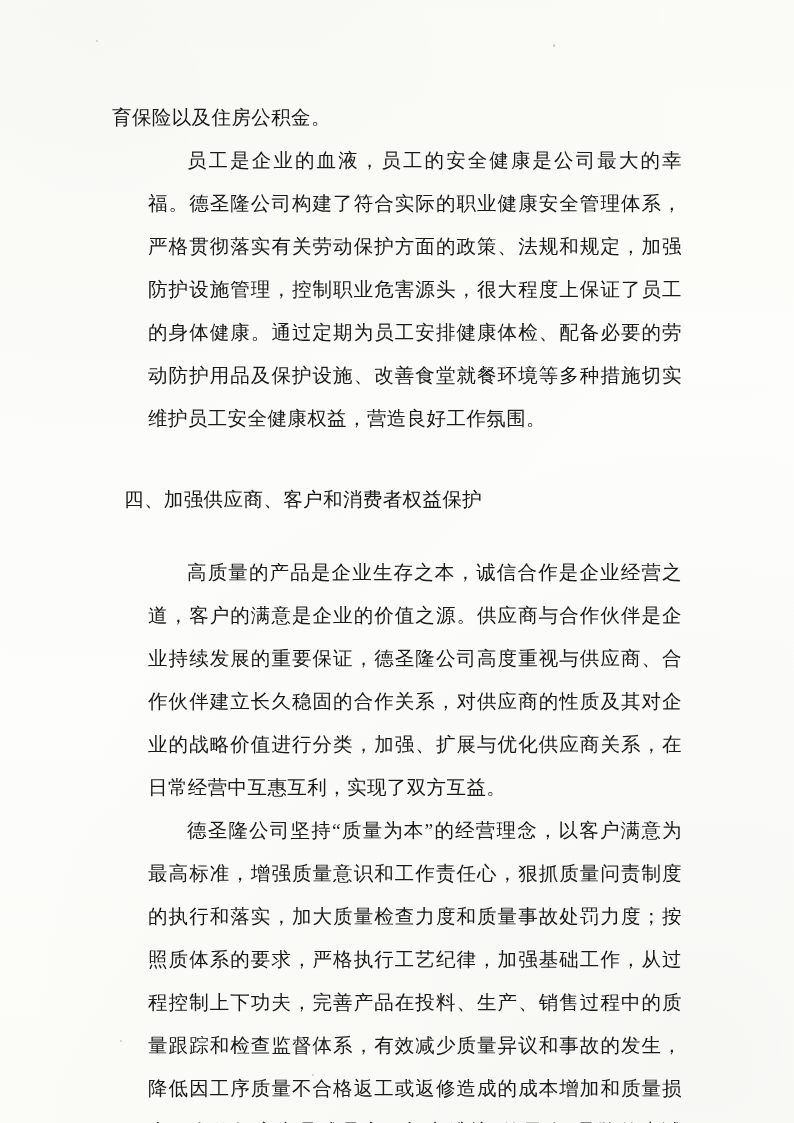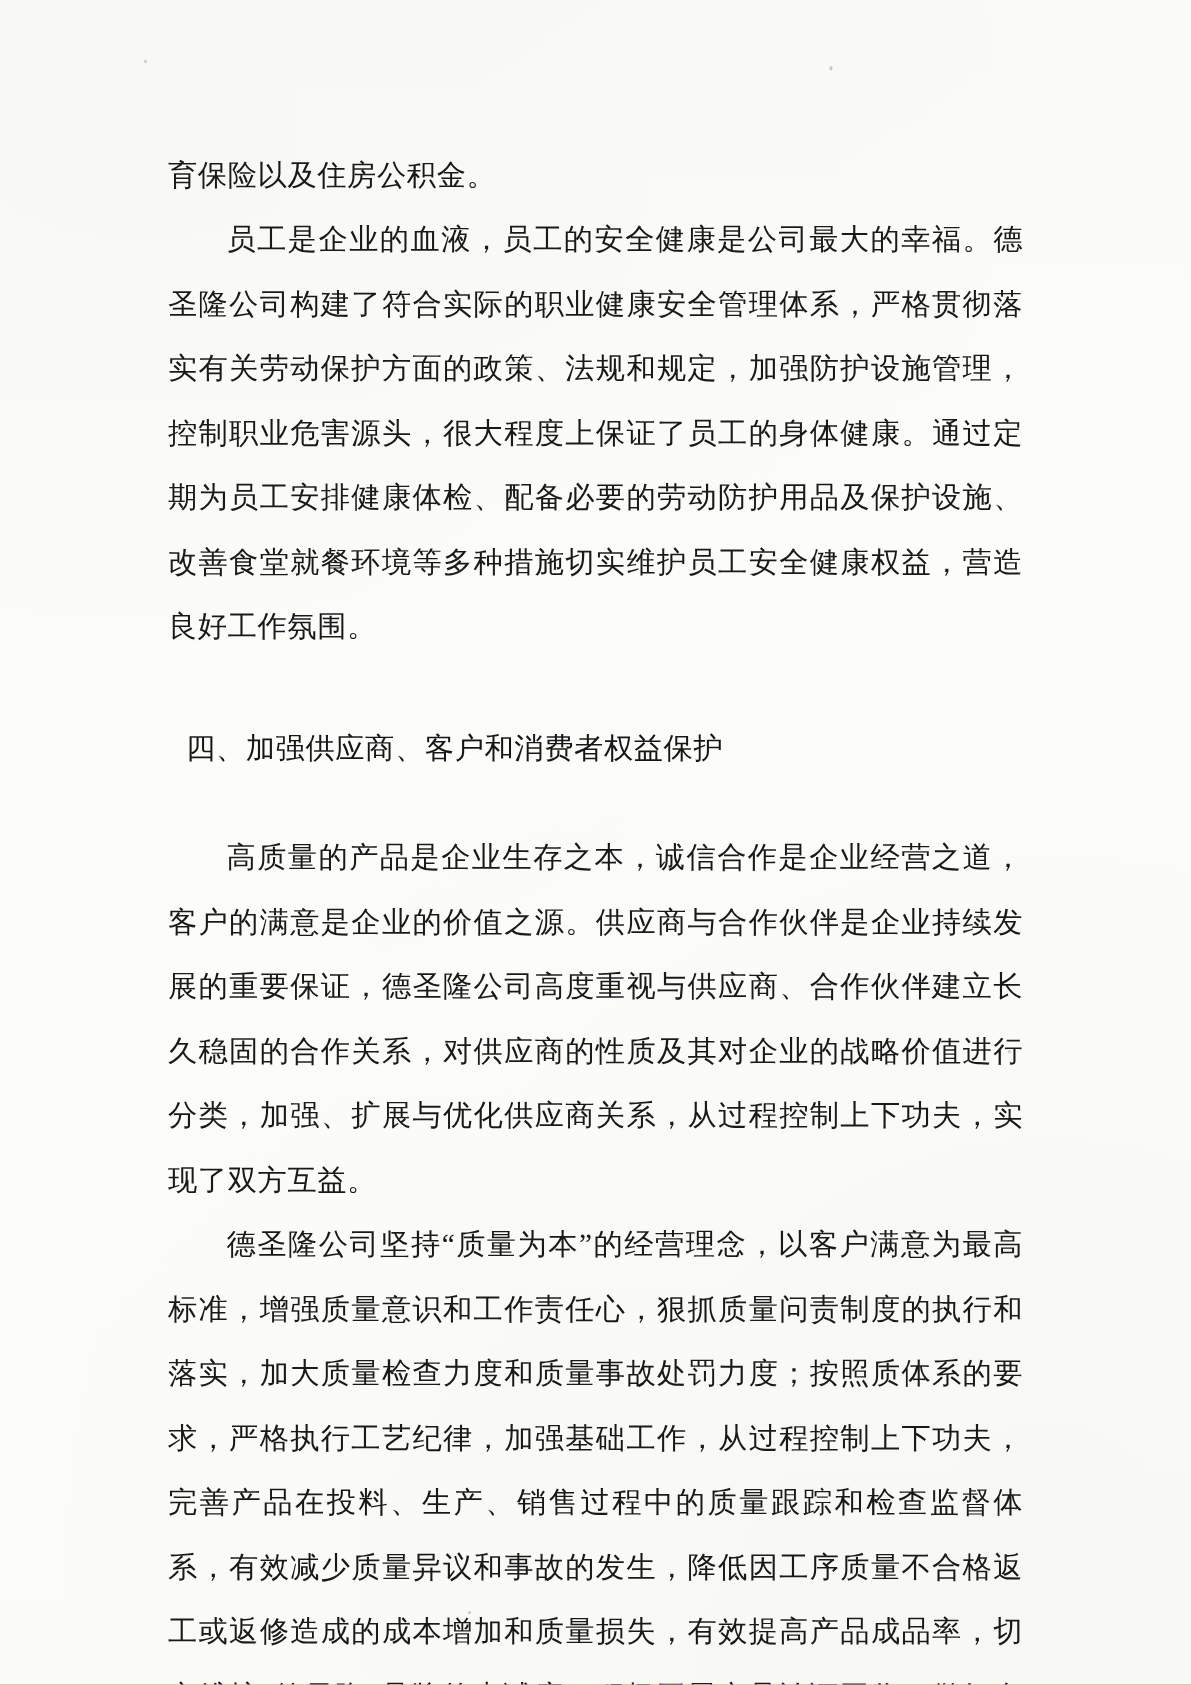--- a/index.html
+++ b/index.html
@@ -11,21 +11,21 @@
     width: 794px;
     height: 1123px;
     font-family: "Liberation Serif", "DejaVu Serif", serif;
     color: #1b1b1b;
     position: relative;
     overflow: hidden;
   }
   .page {
     position: absolute;
     inset: 0;
-    background: #a16207;
+    background: #fca5a5;
     padding-left: 28px;
   }
   
   .page::before {
     content: "";
     position: absolute;
     inset: 0;
     background:
       radial-gradient(circle at 12% 8%, rgba(0,0,0,0.012), rgba(0,0,0,0) 55%),
       radial-gradient(circle at 88% 92%, rgba(0,0,0,0.015), rgba(0,0,0,0) 60%),
@@ -42,20 +42,21 @@
     margin: 0;
     font-size: 19.5px;
     line-height: 43px;
     letter-spacing: 0.4px;
     text-align: justify;
     text-justify: inter-ideograph;
     color: #191919;
   }
   p.indent {
     text-indent: 2em;
+    margin-left: 36px;
   }
   .gap-small { height: 18px; }
   .gap-heading { height: 26px; }
   .heading {
     margin: 12px;
     font-size: 19.5px;
     line-height: 43px;
     letter-spacing: 0.4px;
     font-weight: normal;
     color: #161616;
@@ -84,18 +85,18 @@
     <p>育保险以及住房公积金。</p>
 
     <p class="indent">员工是企业的血液，员工的安全健康是公司最大的幸福。德圣隆公司构建了符合实际的职业健康安全管理体系，严格贯彻落实有关劳动保护方面的政策、法规和规定，加强防护设施管理，控制职业危害源头，很大程度上保证了员工的身体健康。通过定期为员工安排健康体检、配备必要的劳动防护用品及保护设施、改善食堂就餐环境等多种措施切实维护员工安全健康权益，营造良好工作氛围。</p>
 
     <div class="gap-heading"></div>
 
     <p class="heading">四、加强供应商、客户和消费者权益保护</p>
 
     <div class="gap-small"></div>
 
-    <p class="indent">高质量的产品是企业生存之本，诚信合作是企业经营之道，客户的满意是企业的价值之源。供应商与合作伙伴是企业持续发展的重要保证，德圣隆公司高度重视与供应商、合作伙伴建立长久稳固的合作关系，对供应商的性质及其对企业的战略价值进行分类，加强、扩展与优化供应商关系，从过程控制上下功夫，实现了双方互益。</p>
+    <p class="indent">高质量的产品是企业生存之本，诚信合作是企业经营之道，客户的满意是企业的价值之源。供应商与合作伙伴是企业持续发展的重要保证，德圣隆公司高度重视与供应商、合作伙伴建立长久稳固的合作关系，对供应商的性质及其对企业的战略价值进行分类，加强、扩展与优化供应商关系，在日常经营中互惠互利，实现了双方互益。</p>
 
     <p class="indent">德圣隆公司坚持“质量为本”的经营理念，以客户满意为最高标准，增强质量意识和工作责任心，狠抓质量问责制度的执行和落实，加大质量检查力度和质量事故处罚力度；按照质体系的要求，严格执行工艺纪律，加强基础工作，从过程控制上下功夫，完善产品在投料、生产、销售过程中的质量跟踪和检查监督体系，有效减少质量异议和事故的发生，降低因工序质量不合格返工或返修造成的成本增加和质量损失，有效提高产品成品率，切实维护“德圣隆”品牌的忠诚度；积极开展产品认证工作，做好有关质量体系标准的收集、转换和</p>
 
   </div>
 </div>
 
 </body></html>

